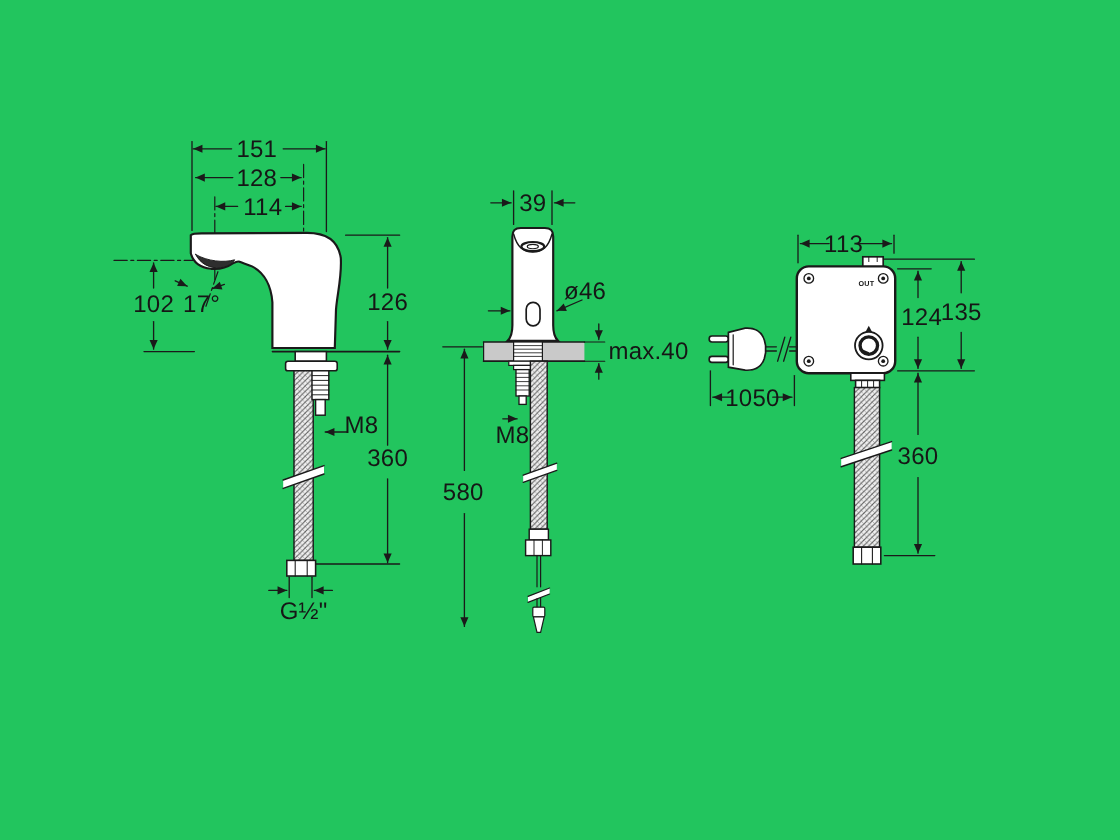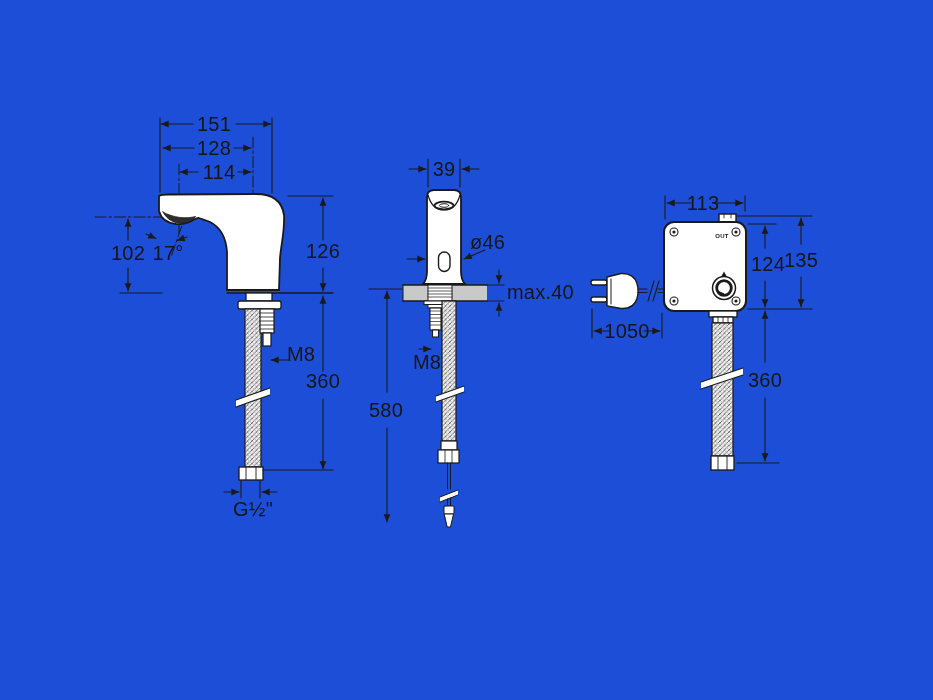--- a/index.html
+++ b/index.html
@@ -1,20 +1,20 @@
 <!DOCTYPE html>
 <html><head>
 <meta charset="utf-8">
 <style>
   html, body { margin: 0; padding: 0; background: #ffffff; }
   .canvas {
     position: relative;
     width: 933px;
     height: 700px;
-    background: #1d4ed8;
+    background: #22c55e;
     overflow: hidden;
     font-family: "Liberation Sans", sans-serif;
   }
   svg { display: block; }
   text {
     font-family: "Liberation Sans", sans-serif;
     fill: #161616;
   }
   .dim { font-size: 20px; letter-spacing: 0.2px; }
   .tiny { font-size: 6px; font-weight: bold; letter-spacing: 0.2px; }

